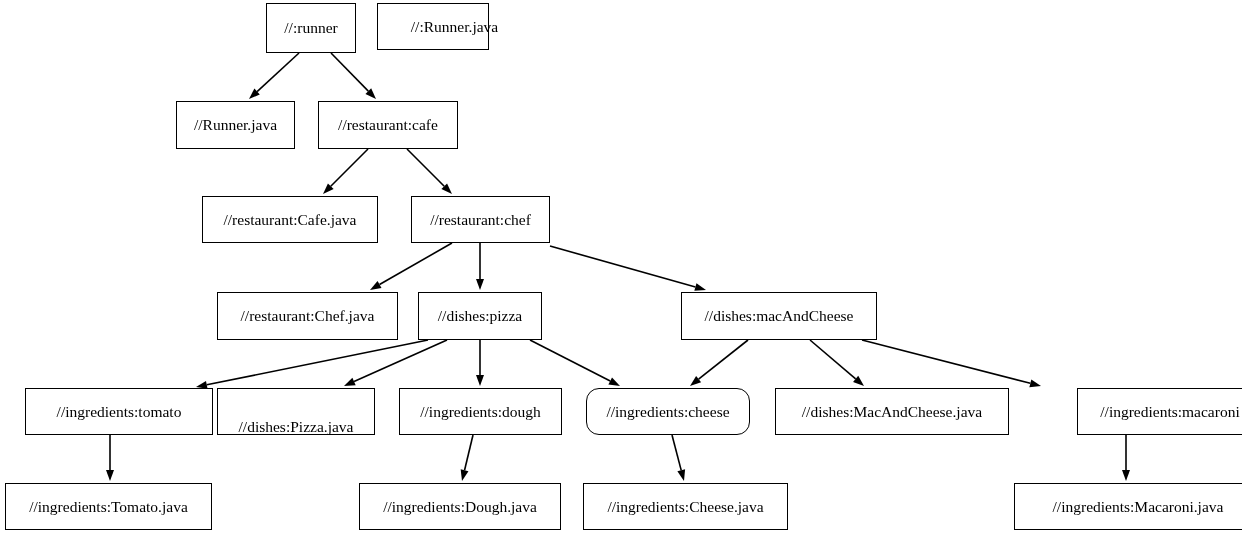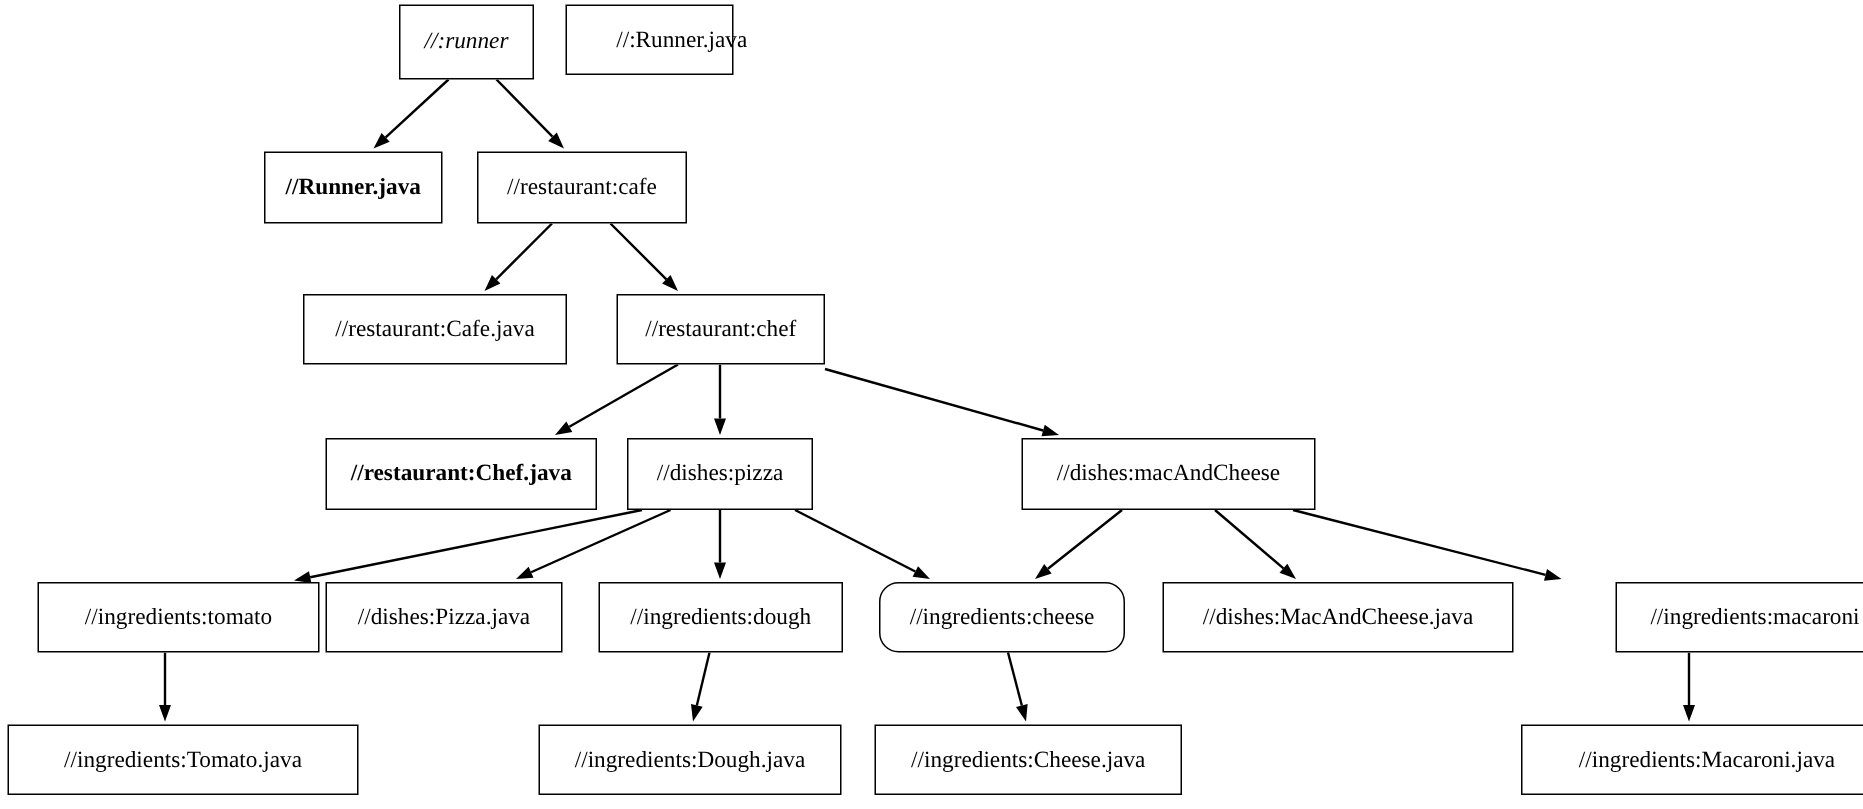--- a/index.html
+++ b/index.html
@@ -77,66 +77,66 @@
       <line x1="110" y1="435" x2="110" y2="470" stroke="#000000" stroke-width="1.6"></line>
       <polygon points="110,481 106,470 114,470" fill="#000000"></polygon>
       <line x1="473" y1="435" x2="464.5583053454388" y2="470.30163219180145" stroke="#000000" stroke-width="1.6"></line>
       <polygon points="462,481 460.6679897788211,469.3713393389146 468.44862091205647,471.2319250446883" fill="#000000"></polygon>
       <line x1="672" y1="435" x2="681.223359131383" y2="470.3562100036347" stroke="#000000" stroke-width="1.6"></line>
       <polygon points="684,481 677.3528900417956,471.3658975922227 685.0938282209703,469.3465224150467" fill="#000000"></polygon>
       <line x1="1126" y1="435" x2="1126" y2="470" stroke="#000000" stroke-width="1.6"></line>
       <polygon points="1126,481 1122,470 1130,470" fill="#000000"></polygon>
     </svg>
   <div id="node-layer">
-      <div class="node" style="left: 266px; top: 3px; width: 90px; height: 50px; border-color: rgb(0, 0, 0); background: rgb(255, 255, 255); font-style: italic;">
+      <div class="node" style="left: 266px; top: 3px; width: 90px; height: 50px; border-color: rgb(0, 0, 0); background: rgb(255, 255, 255);">
         <span class="node-label">//:runner</span>
       </div>
       <div class="node" style="left: 377px; top: 3px; width: 112px; height: 47px; border-color: rgb(0, 0, 0); background: rgb(255, 255, 255); padding-left: 43px;">
         <span class="node-label">//:Runner.java</span>
       </div>
-      <div class="node" style="left: 176px; top: 101px; width: 119px; height: 48px; border-color: rgb(0, 0, 0); background: rgb(255, 255, 255); font-weight: bold;">
+      <div class="node" style="left: 176px; top: 101px; width: 119px; height: 48px; border-color: rgb(0, 0, 0); background: rgb(255, 255, 255);">
         <span class="node-label">//Runner.java</span>
       </div>
       <div class="node" style="left: 318px; top: 101px; width: 140px; height: 48px; border-color: rgb(0, 0, 0); background: rgb(255, 255, 255);">
         <span class="node-label">//restaurant:cafe</span>
       </div>
       <div class="node" style="left: 202px; top: 196px; width: 176px; height: 47px; border-color: rgb(0, 0, 0); background: rgb(255, 255, 255);">
         <span class="node-label">//restaurant:Cafe.java</span>
       </div>
       <div class="node" style="left: 411px; top: 196px; width: 139px; height: 47px; border-color: rgb(0, 0, 0); background: rgb(255, 255, 255);">
         <span class="node-label">//restaurant:chef</span>
       </div>
-      <div class="node" style="left: 217px; top: 292px; width: 181px; height: 48px; border-color: rgb(0, 0, 0); background: rgb(255, 255, 255); font-weight: bold;">
+      <div class="node" style="left: 217px; top: 292px; width: 181px; height: 48px; border-color: rgb(0, 0, 0); background: rgb(255, 255, 255);">
         <span class="node-label">//restaurant:Chef.java</span>
       </div>
       <div class="node" style="left: 418px; top: 292px; width: 124px; height: 48px; border-color: rgb(0, 0, 0); background: rgb(255, 255, 255);">
         <span class="node-label">//dishes:pizza</span>
       </div>
       <div class="node" style="left: 681px; top: 292px; width: 196px; height: 48px; border-color: rgb(0, 0, 0); background: rgb(255, 255, 255);">
         <span class="node-label">//dishes:macAndCheese</span>
       </div>
       <div class="node" style="left: 25px; top: 388px; width: 188px; height: 47px; border-color: rgb(0, 0, 0); background: rgb(255, 255, 255);">
         <span class="node-label">//ingredients:tomato</span>
       </div>
-      <div class="node" style="left: 217px; top: 388px; width: 158px; height: 47px; border-color: rgb(0, 0, 0); background: rgb(255, 255, 255);">
+      <div class="node" style="left: 217px; top: 388px; width: 158px; height: 47px; border-color: rgb(0, 0, 0); background: rgb(255, 255, 255); align-items: flex-end;">
         <span class="node-label">//dishes:Pizza.java</span>
       </div>
       <div class="node" style="left: 399px; top: 388px; width: 163px; height: 47px; border-color: rgb(0, 0, 0); background: rgb(255, 255, 255);">
         <span class="node-label">//ingredients:dough</span>
       </div>
       <div class="node" style="left: 586px; top: 388px; width: 164px; height: 47px; border-color: rgb(0, 0, 0); background: rgb(255, 255, 255); border-radius: 13px;">
         <span class="node-label">//ingredients:cheese</span>
       </div>
       <div class="node" style="left: 775px; top: 388px; width: 234px; height: 47px; border-color: rgb(0, 0, 0); background: rgb(255, 255, 255);">
         <span class="node-label">//dishes:MacAndCheese.java</span>
       </div>
       <div class="node" style="left: 1033px; top: 388px; width: 186px; height: 47px; border-color: rgb(0, 0, 0); background: rgb(255, 255, 255); margin-left: 44px;">
         <span class="node-label">//ingredients:macaroni</span>
       </div>
-      <div class="node" style="left: 5px; top: 483px; width: 234px; height: 47px; border-color: rgb(0, 0, 0); background: rgb(255, 255, 255);">
+      <div class="node" style="left: 5px; top: 483px; width: 207px; height: 47px; border-color: rgb(0, 0, 0); background: rgb(255, 255, 255);">
         <span class="node-label">//ingredients:Tomato.java</span>
       </div>
       <div class="node" style="left: 359px; top: 483px; width: 202px; height: 47px; border-color: rgb(0, 0, 0); background: rgb(255, 255, 255);">
         <span class="node-label">//ingredients:Dough.java</span>
       </div>
       <div class="node" style="left: 583px; top: 483px; width: 205px; height: 47px; border-color: rgb(0, 0, 0); background: rgb(255, 255, 255);">
         <span class="node-label">//ingredients:Cheese.java</span>
       </div>
       <div class="node" style="left: 1014px; top: 483px; width: 248px; height: 47px; border-color: rgb(0, 0, 0); background: rgb(255, 255, 255);">
         <span class="node-label">//ingredients:Macaroni.java</span>

